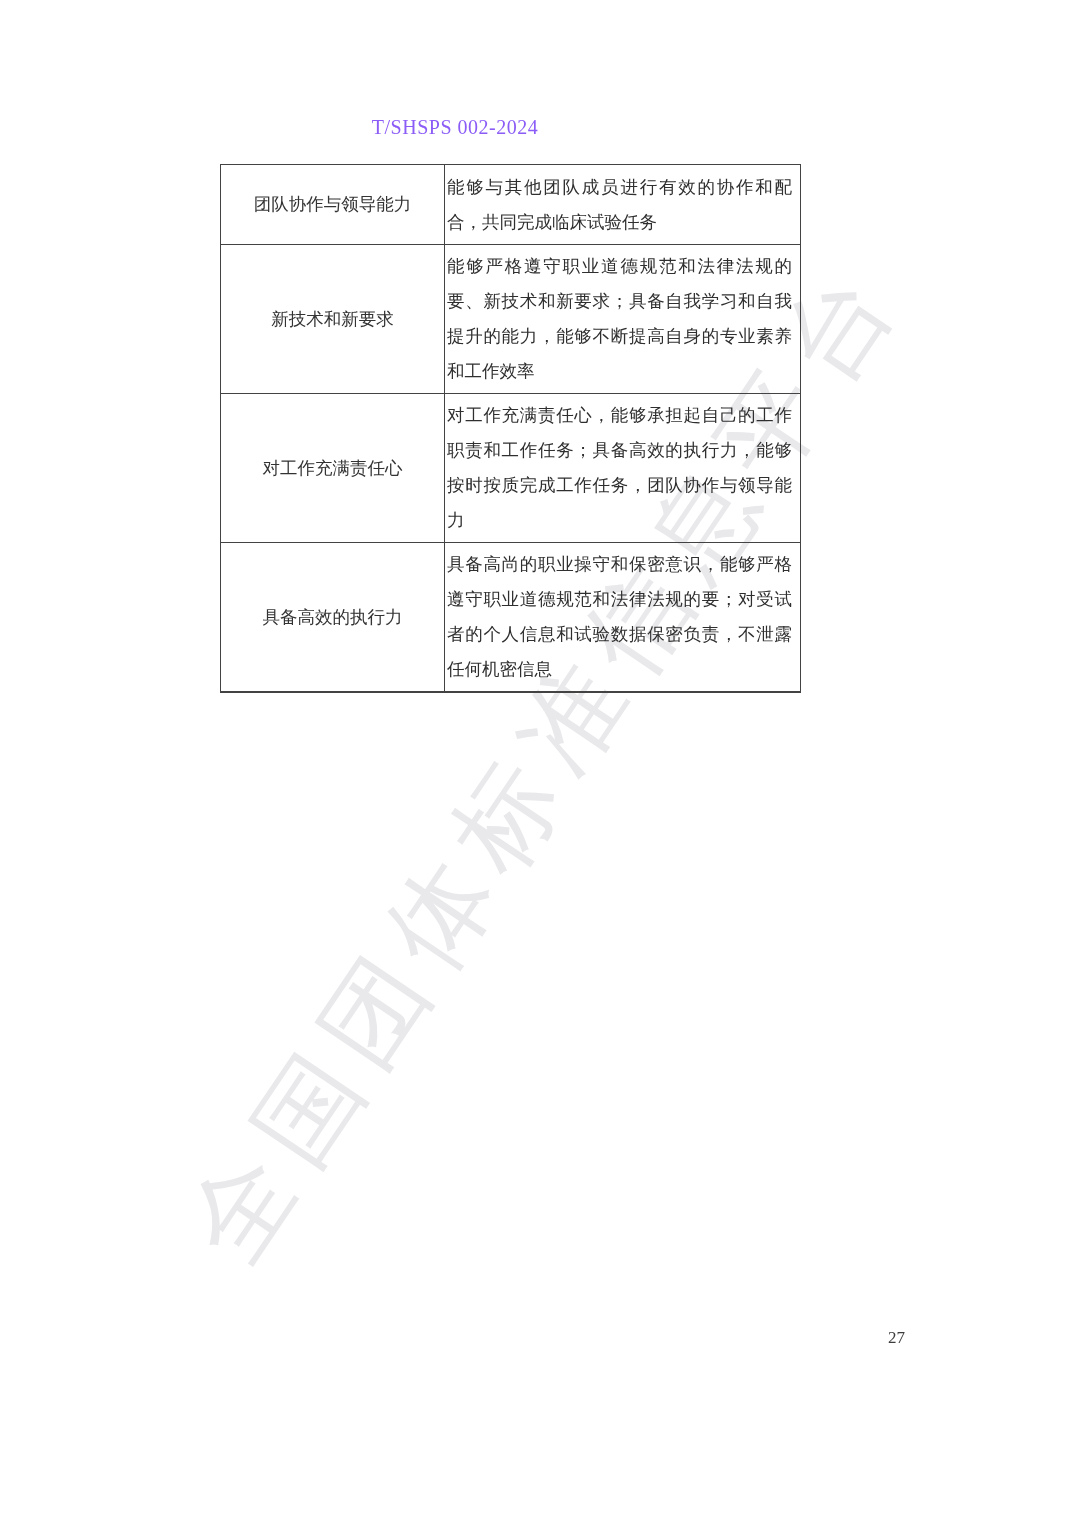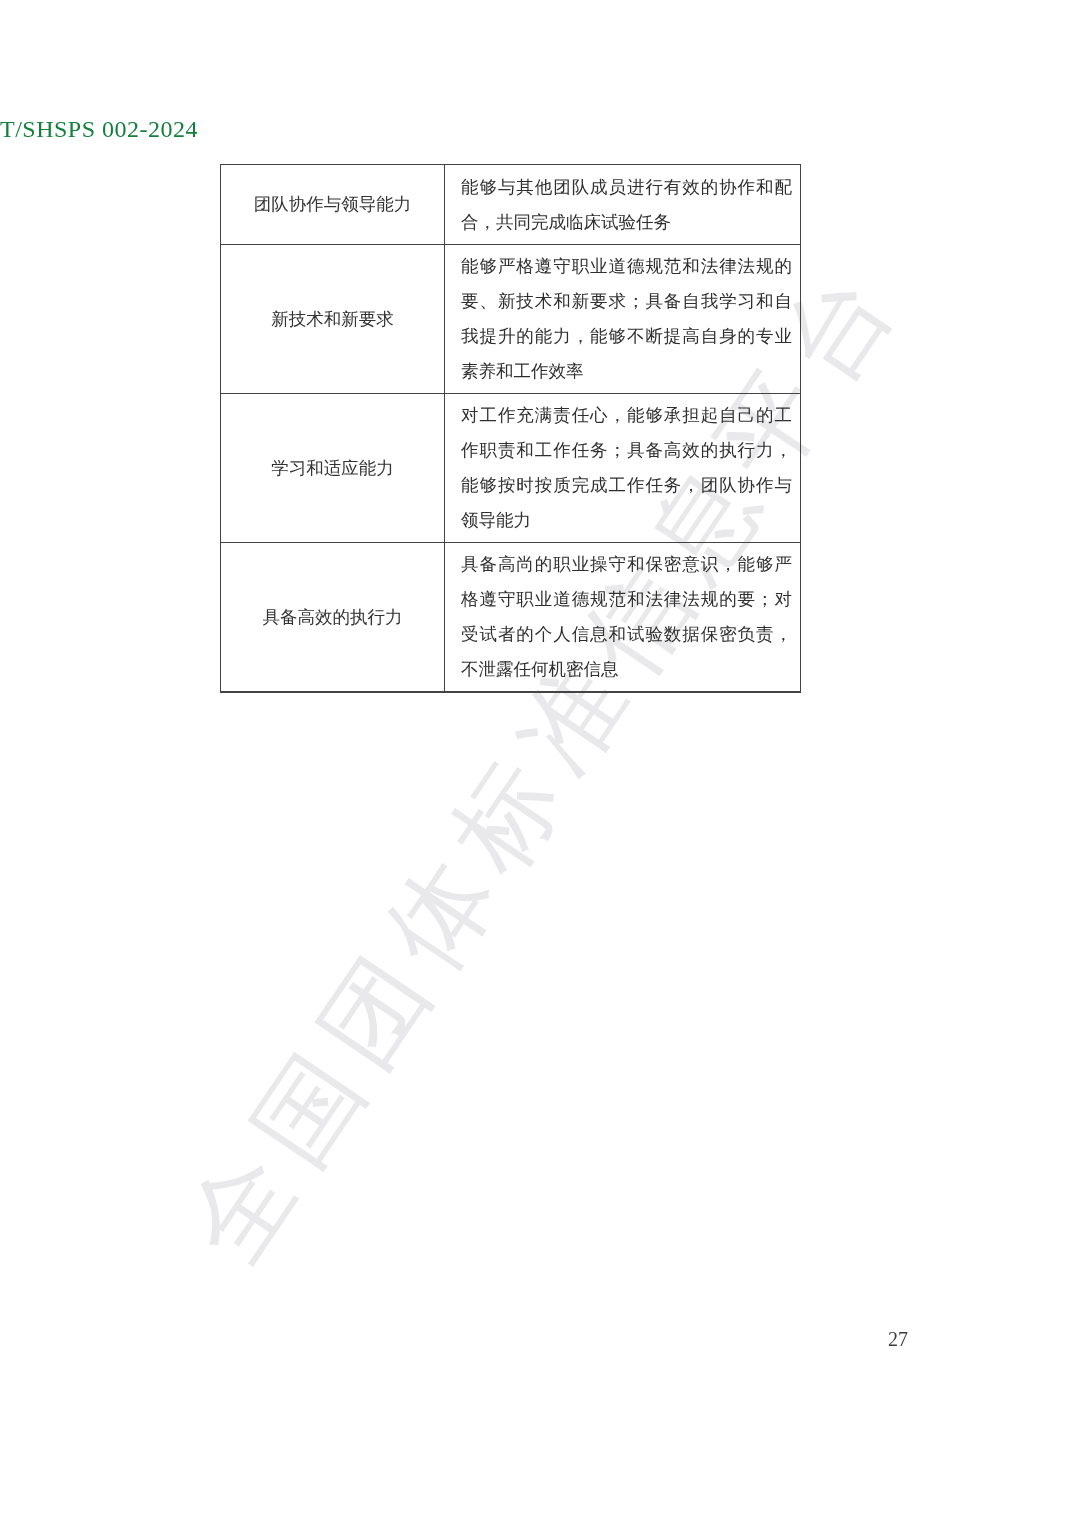--- a/index.html
+++ b/index.html
@@ -28,24 +28,24 @@
     font-weight: 300;
     z-index: 1;
     user-select: none;
     pointer-events: none;
   }
   
   .doc-code {
     position: absolute;
     top: 116px;
     left: 0; right: 170px;
-    text-align: left;
-    font-size: 24px;
+    text-align: center;
+    font-size: 20px;
     letter-spacing: 0.5px;
-    color: #15803d;
+    color: #8b5cf6;
     z-index: 2;
   }
   
   table.competency {
     position: absolute;
     left: 220px; top: 164px;
     width: 581px;
     border-collapse: collapse;
     table-layout: fixed;
     z-index: 2;
@@ -58,34 +58,34 @@
     vertical-align: middle;
     background: transparent;
   }
   table.competency { border: 1px solid #434343; border-bottom-width: 2px; }
   td.cell-label {
     width: 224px;
     text-align: center;
     color: #333333;
   }
   td.cell-desc {
-    padding: 4px 8px 4px 16px;
+    padding: 4px 8px 4px 2px;
     text-align: justify;
     text-align-last: left;
     color: #2f2f2f;
   }
   tr.row-1 { height: 80px; }
   tr.row-2 { height: 101px; }
   tr.row-3 { height: 103px; }
   tr.row-4 { height: 104px; }
   
   .page-number {
     position: absolute;
     left: 888px; top: 1328px;
-    font-size: 20px;
+    font-size: 17px;
     color: #3c3c3c;
     z-index: 2;
   }
 </style>
 </head>
 <body>
 
 <div class="page">
 
   <div class="watermark" style="color: rgb(233, 233, 236);">全国团体标准信息平台</div>
@@ -96,21 +96,21 @@
     <tbody>
       <tr class="row-1">
         <td class="cell-label">团队协作与领导能力</td>
         <td class="cell-desc">能够与其他团队成员进行有效的协作和配合，共同完成临床试验任务</td>
       </tr>
       <tr class="row-2">
         <td class="cell-label">新技术和新要求</td>
         <td class="cell-desc">能够严格遵守职业道德规范和法律法规的要、新技术和新要求；具备自我学习和自我提升的能力，能够不断提高自身的专业素养和工作效率</td>
       </tr>
       <tr class="row-3">
-        <td class="cell-label">学习和适应能力</td>
+        <td class="cell-label">对工作充满责任心</td>
         <td class="cell-desc">对工作充满责任心，能够承担起自己的工作职责和工作任务；具备高效的执行力，能够按时按质完成工作任务，团队协作与领导能力</td>
       </tr>
       <tr class="row-4">
         <td class="cell-label">具备高效的执行力</td>
         <td class="cell-desc">具备高尚的职业操守和保密意识，能够严格遵守职业道德规范和法律法规的要；对受试者的个人信息和试验数据保密负责，不泄露任何机密信息</td>
       </tr>
     </tbody>
   </table>
 
   <div class="page-number">27</div>

